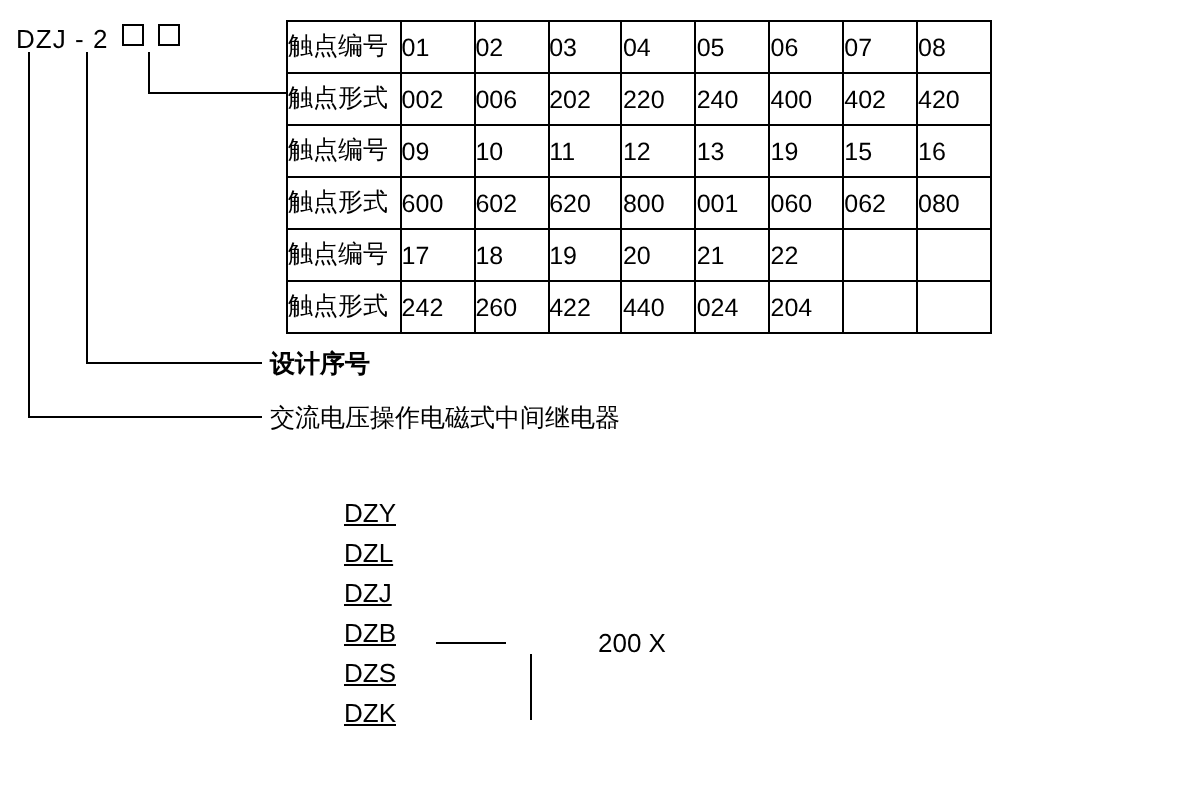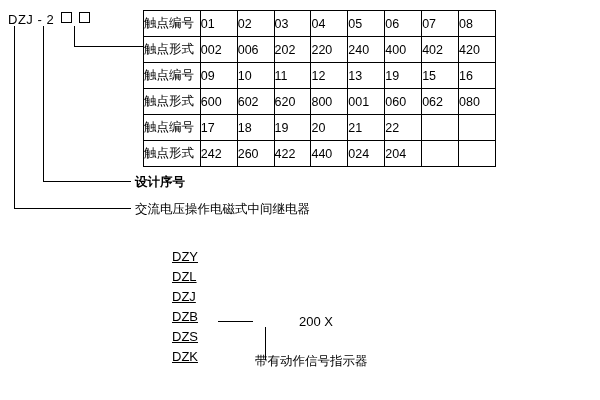--- a/index.html
+++ b/index.html
@@ -219,15 +219,14 @@
     <div>DZL</div>
     <div>DZJ</div>
     <div>DZB</div>
     <div>DZS</div>
     <div>DZK</div>
   </div>
 
   <div class="dash-line"></div>
   <div class="suffix-200">200  X</div>
   <div class="indicator-line"></div>
-  <div class="indicator-label">带有动作信号指示器</div>
 
 </div>
 
 </body></html>

